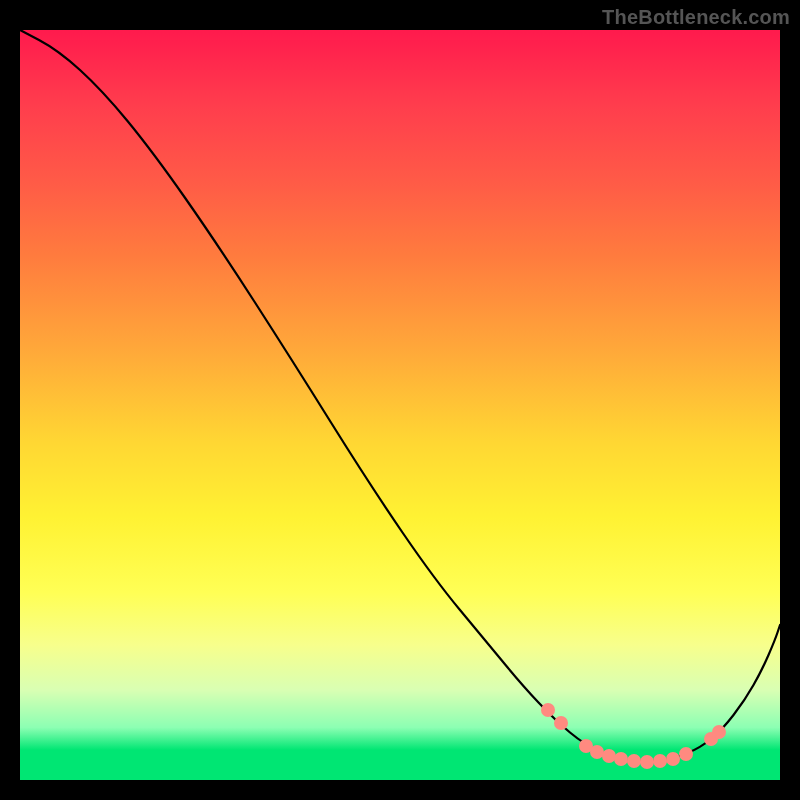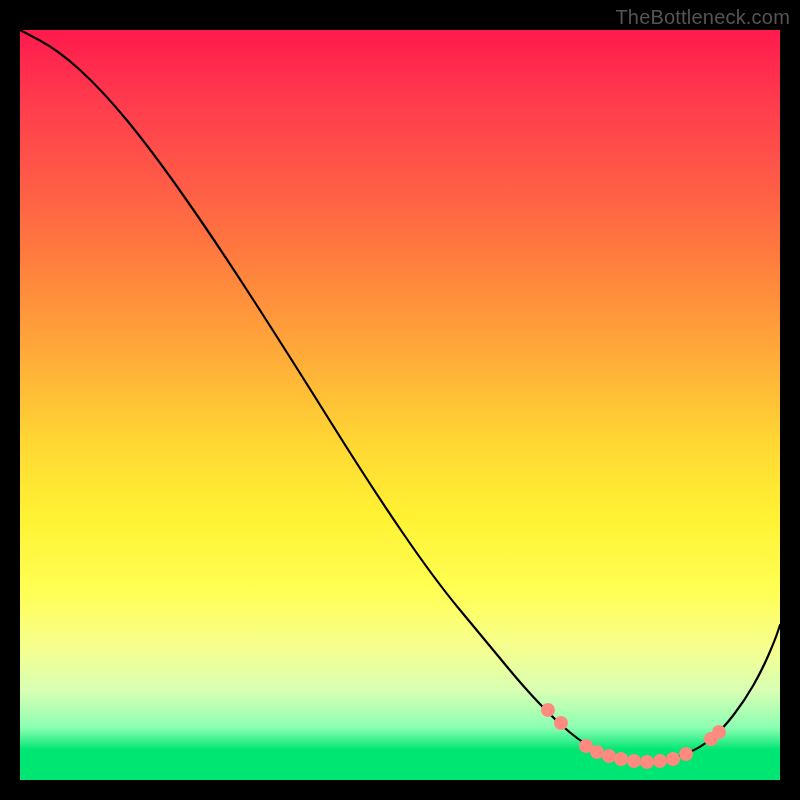--- a/index.html
+++ b/index.html
@@ -48,21 +48,21 @@
     bottom: 0;
     height: 28px;
     background: #00e673;
   }
   .attribution {
     position: absolute;
     top: 6px;
     right: 10px;
     color: #555;
     font-size: 20px;
-    font-weight: 400;
+    font-weight: 700;
     letter-spacing: 0.2px;
   }
   svg.curve {
     position: absolute;
     left: 0;
     top: 0;
     width: 760px;
     height: 750px;
   }
   .curve-path {

